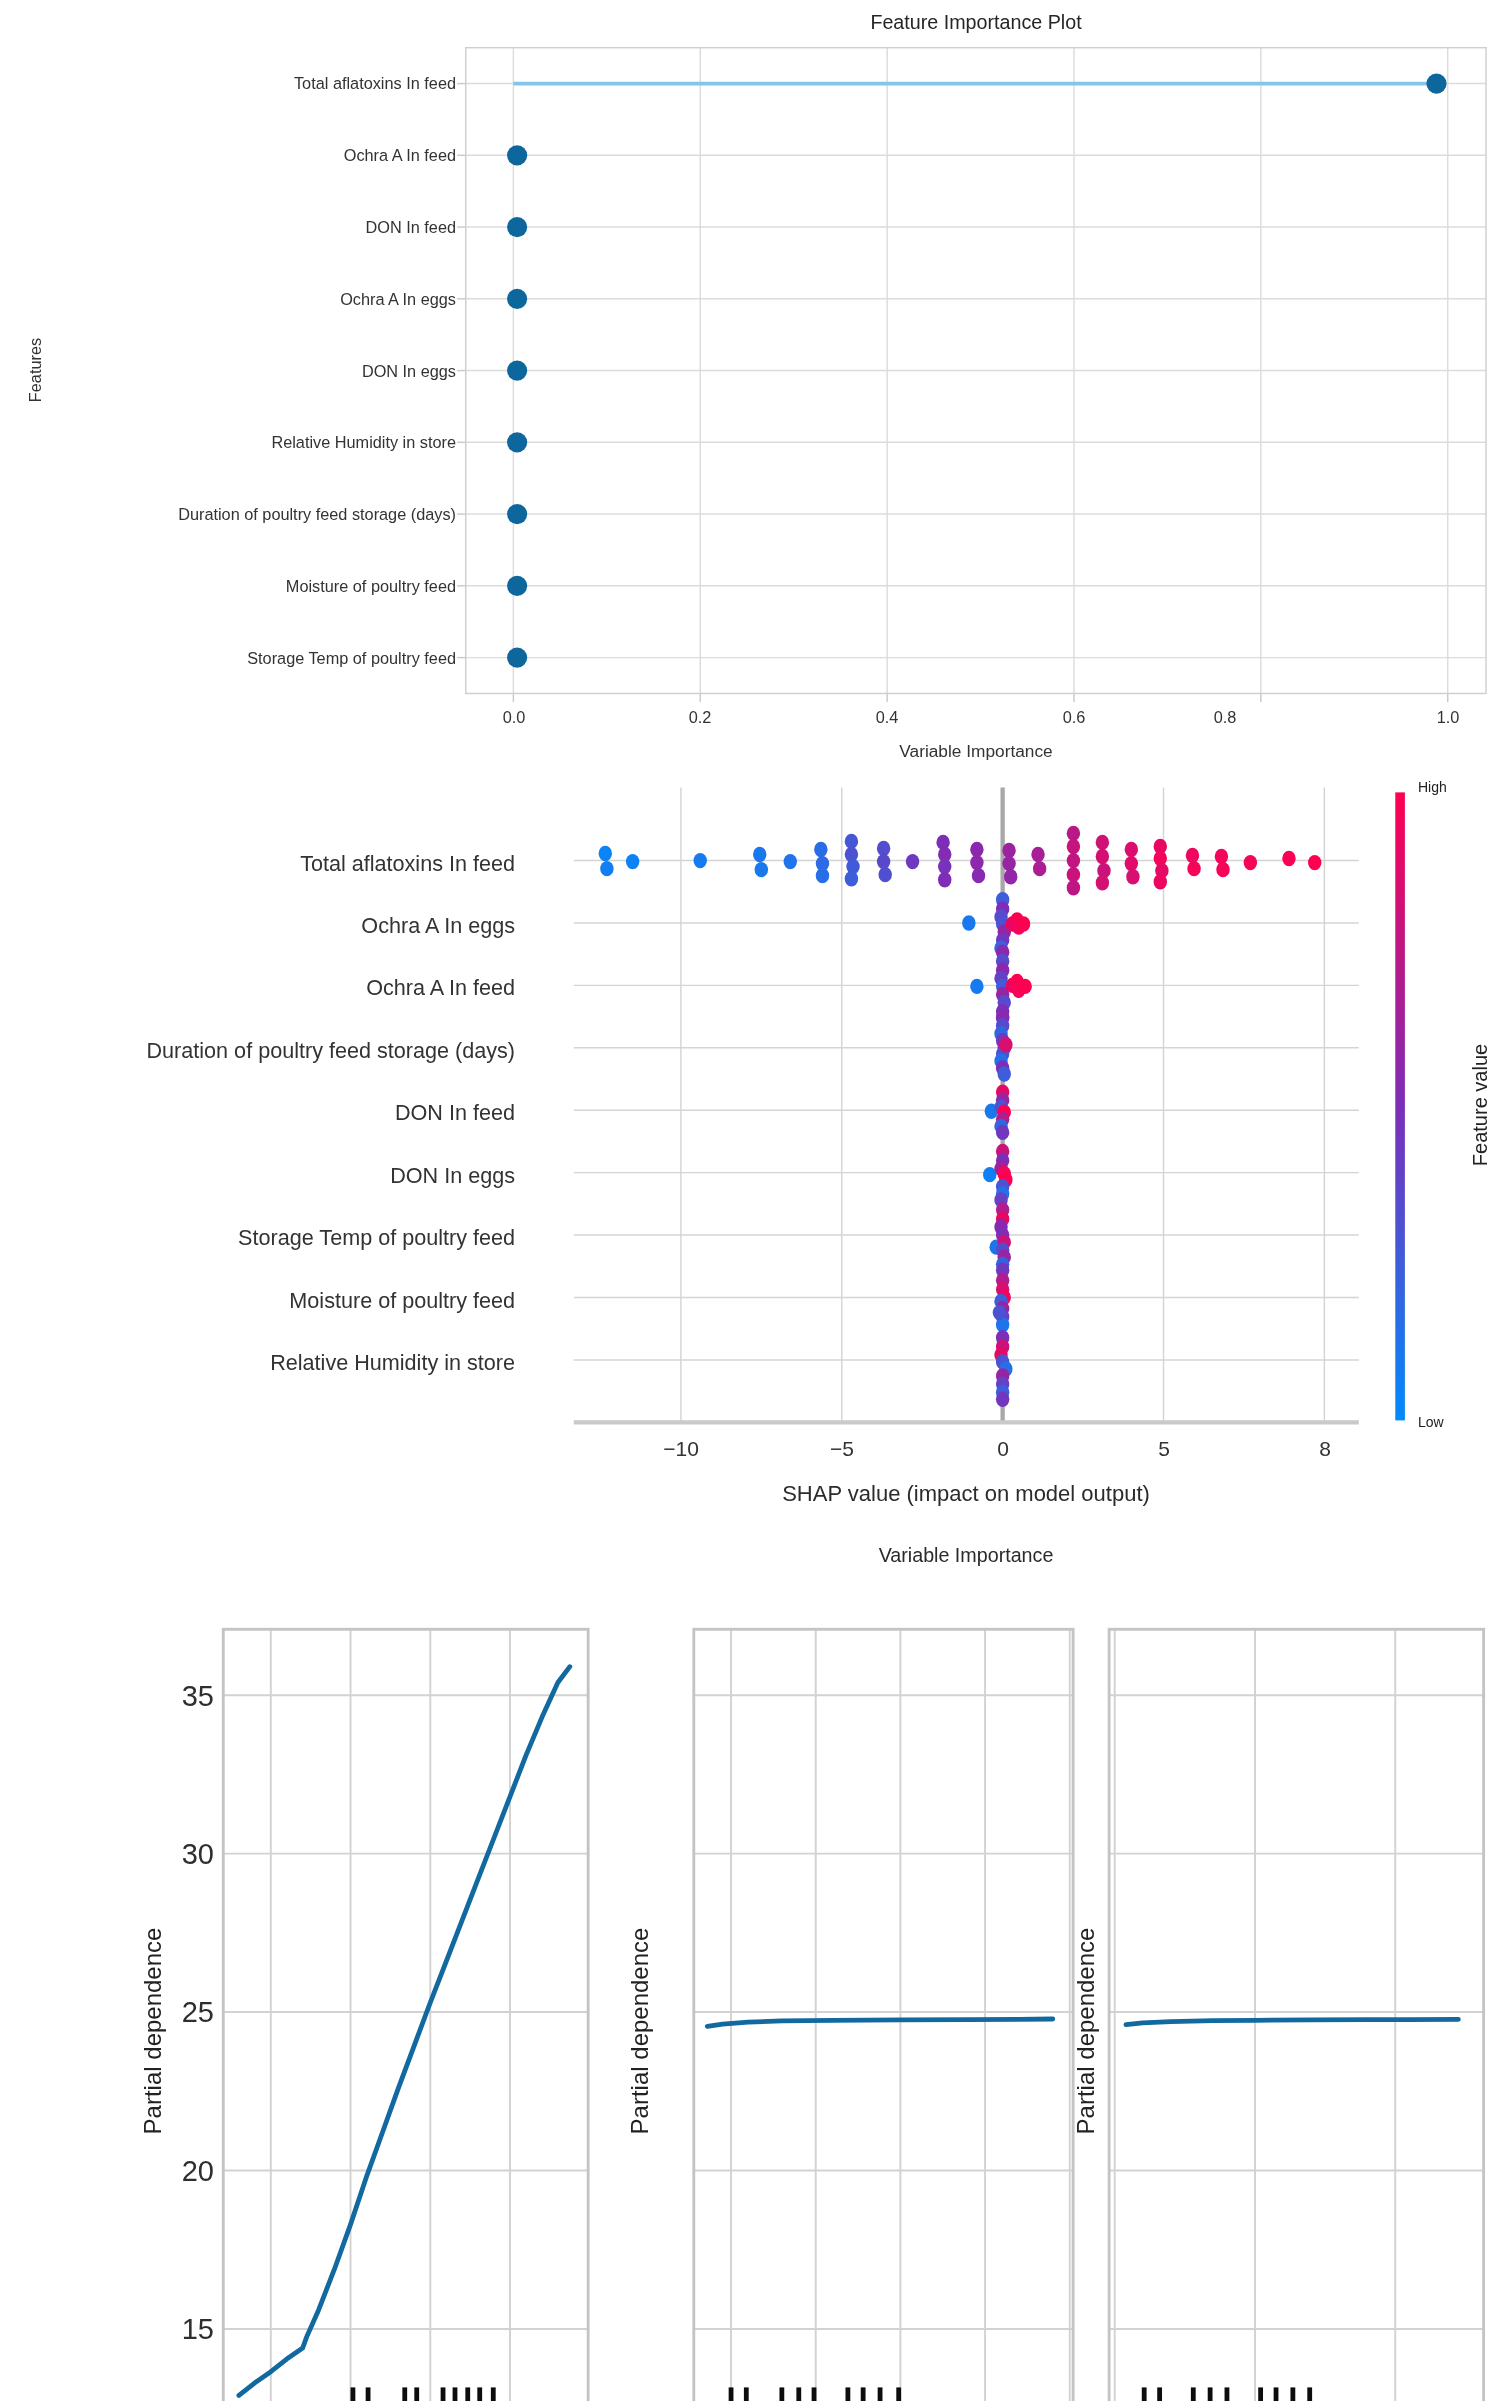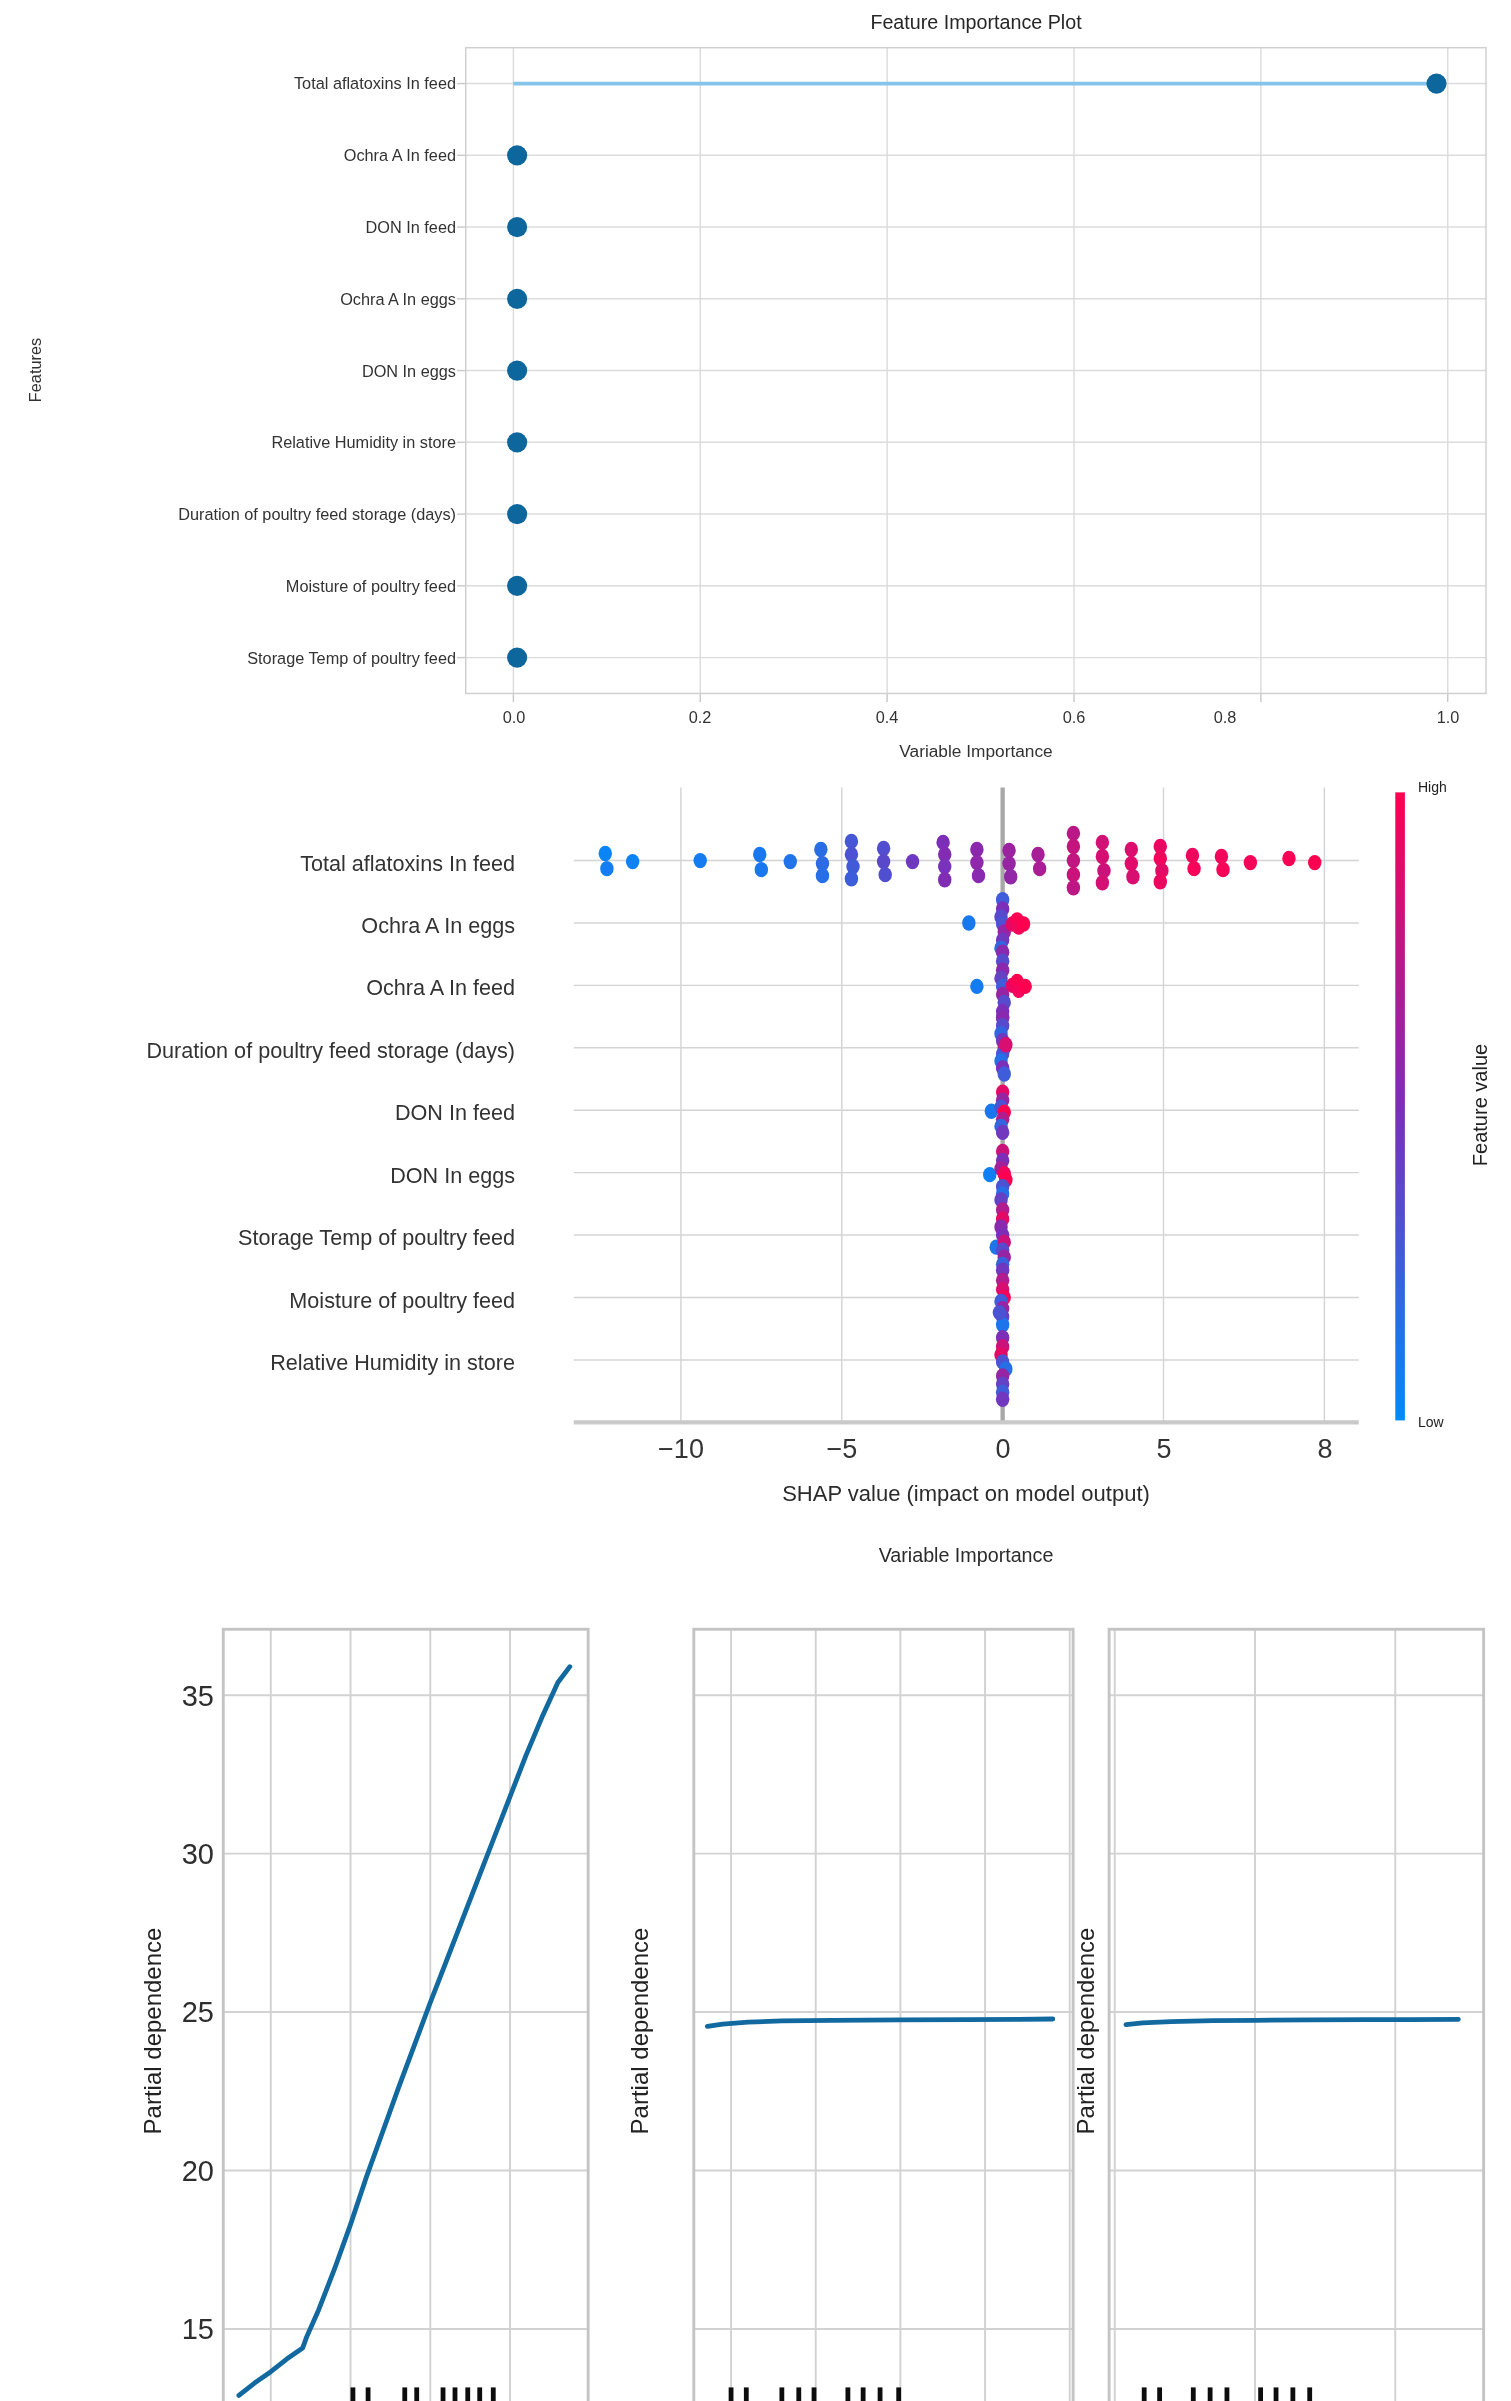--- a/index.html
+++ b/index.html
@@ -11,21 +11,21 @@
   .rot{transform:translate(-50%,-50%) rotate(-90deg);}
   
   .title1{font-size:19.7px;color:#262626;}
   .lab1{font-size:16.3px;color:#333;}
   .ylab-item{position:absolute;transform:translate(-100%,-50%);white-space:nowrap;}
   .xtick-item{position:absolute;transform:translate(-50%,-50%);white-space:nowrap;text-align:center;}
   .c1-tick{font-size:16.3px;color:#333;}
   
   .lab2{font-size:22px;color:#2b2b2b;}
   .c2-feat{font-size:21.6px;color:#333;}
-  .c2-tick{font-size:27px;color:#333;}
+  .c2-tick{font-size:21px;color:#333;}
   .lab2b{font-size:19.7px;color:#2b2b2b;}
   .cb-lab{font-size:14px;color:#222;}
   .cb-title{font-size:20px;color:#222;}
   .ylab3{font-size:24px;color:#222;}
   .c3-tick{font-size:29px;color:#2e2e2e;}
 </style>
 </head>
 <body>
 
 <div class="figure">

